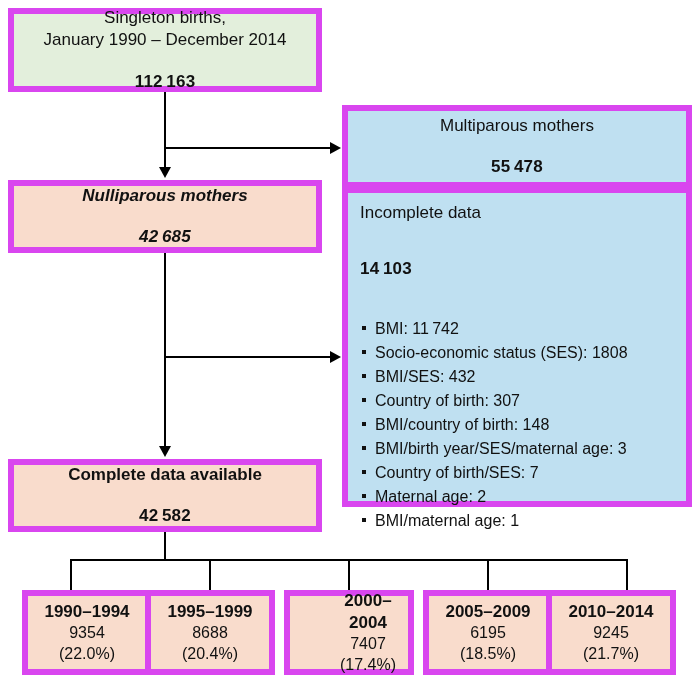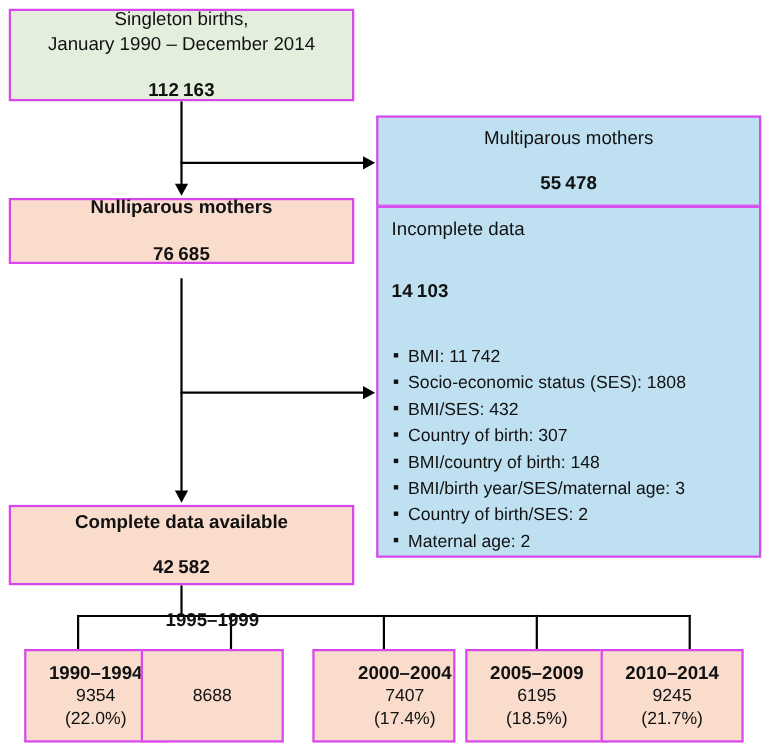--- a/index.html
+++ b/index.html
@@ -8,38 +8,38 @@
     width:700px;height:679px;
     font-family:"Liberation Sans","DejaVu Sans",sans-serif;
     color:#111;
     background:#fff;
     overflow:hidden;
   }
   #connectors{position:absolute;left:0;top:0;z-index:0;}
   .box{
     position:absolute;
     box-sizing:border-box;
-    border:2px solid #d946ef;
+    border:6px solid #d946ef;
     display:flex;flex-direction:column;
     align-items:center;justify-content:center;
     text-align:center;
     font-size:17px;line-height:1.32;
     z-index:1;
   }
   .green{background:#e3efdc;}
   .blue{background:#bfe0f1;}
   .pink{background:#f9dccc;}
   .bold{font-weight:bold;}
   .count{font-weight:bold;margin-top:19px;letter-spacing:.2px;}
   
   #box-singleton{left:8px;top:8px;width:314px;height:84px;}
   
   #box-multiparous{left:342px;top:105px;width:350px;height:83px;}
   
-  #box-nulliparous{left:8px;top:180px;width:314px;height:60px;}
+  #box-nulliparous{left:8px;top:180px;width:314px;height:73px;font-style:italic;}
   
   #box-incomplete{
     left:342px;top:187px;width:350px;height:320px;
     align-items:flex-start;justify-content:flex-start;
     text-align:left;padding:9px 12px;gap:29px;
   }
   #box-incomplete .count{margin-top:5px;}
   .incomplete-list{
     list-style:none;margin:7px 0 0;padding:0;
     font-size:16px;line-height:1.5;
@@ -48,21 +48,21 @@
     content:"";display:inline-block;
     width:4px;height:4px;background:#111;
     margin:0 9px 3px 2px;vertical-align:middle;
   }
   
   #box-complete{left:8px;top:459px;width:314px;height:73px;text-align:center;}
   
   .cohort{top:590px;width:130px;height:85px;font-size:16px;line-height:1.3;}
   .cohort .range{font-weight:bold;font-size:17px;}
   #cohort-0{left:22px;}
-  #cohort-1{left:128px;gap:48px;}
+  #cohort-1{left:145px;}
   #cohort-2{left:284px;padding-left:38px;}
   #cohort-3{left:423px;}
   #cohort-4{left:546px;text-align:center;}
 </style>
 </head>
 <body>
 
 <div id="canvas">
 
   <svg id="connectors" width="700" height="679" viewBox="0 0 700 679">
@@ -94,35 +94,36 @@
     <span class="count">112 163</span>
   </div>
 
   <div id="box-multiparous" class="box blue">
     <span>Multiparous mothers</span>
     <span class="count">55 478</span>
   </div>
 
   <div id="box-nulliparous" class="box pink">
     <span class="bold">Nulliparous mothers</span>
-    <span class="count">76 685</span>
+    <span class="count">42 685</span>
   </div>
 
   <div id="box-incomplete" class="box blue">
     <span>Incomplete data</span>
     <span class="count">14 103</span>
     <ul class="incomplete-list">
       <li>BMI: 11 742</li>
       <li>Socio-economic status (SES): 1808</li>
       <li>BMI/SES: 432</li>
       <li>Country of birth: 307</li>
       <li>BMI/country of birth: 148</li>
       <li>BMI/birth year/SES/maternal age: 3</li>
-      <li>Country of birth/SES: 2</li>
+      <li>Country of birth/SES: 7</li>
       <li>Maternal age: 2</li>
+      <li>BMI/maternal age: 1</li>
     </ul>
   </div>
 
   <div id="box-complete" class="box pink">
     <span class="bold">Complete data available</span>
     <span class="count">42 582</span>
   </div>
 
   <div id="cohort-0" class="box pink cohort">
     <span class="range">1990–1994</span>

